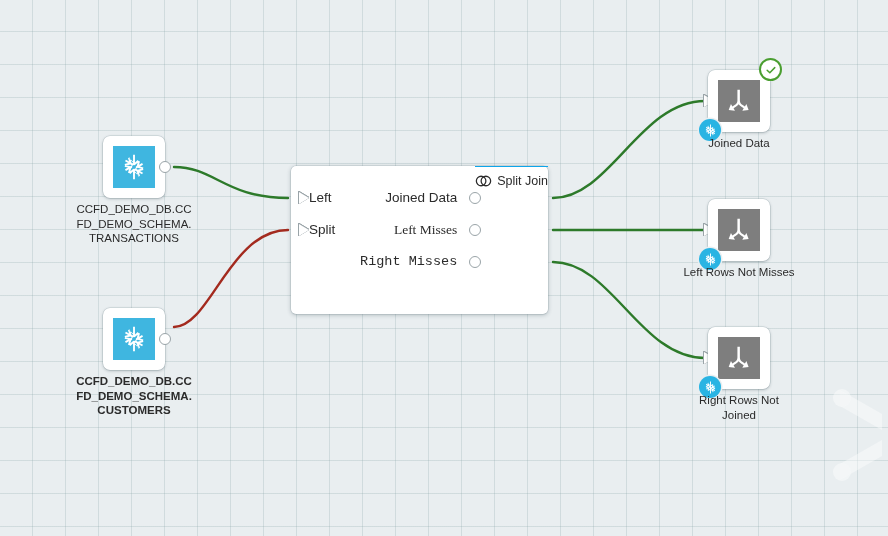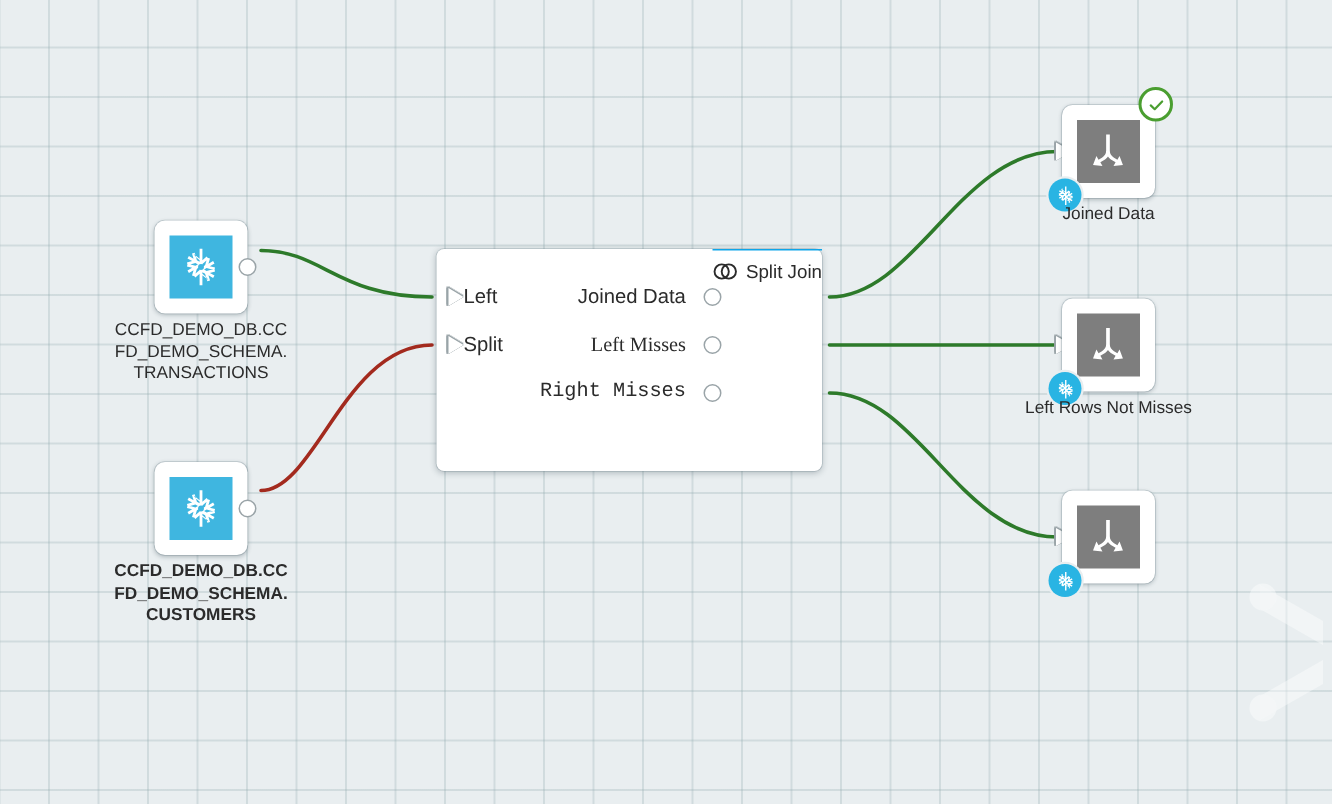--- a/index.html
+++ b/index.html
@@ -231,21 +231,21 @@
 
     <path d="M553,230 L705,230" fill="none" stroke="#2d7a2a" stroke-width="2.4" stroke-linecap="round"></path>
 
     <path d="M553,262 C 612,262 640,358 705,358" fill="none" stroke="#2d7a2a" stroke-width="2.4" stroke-linecap="round"></path>
   </svg>
 
   <div class="tgt-arrow" style="left:704px;top:95px;"></div>
   <div class="tgt-arrow" style="left:704px;top:224px;"></div>
   <div class="tgt-arrow" style="left:704px;top:352px;"></div>
 
-  <div class="node" style="left:103px;top:136px;margin-top:11px;">
+  <div class="node" style="left:103px;top:136px;">
     <div class="src-card">
       <div class="sf-square">
         <svg viewBox="0 0 32 32" width="30" height="30" fill="#ffffff">
           <path d="M15 3h2v8.2l3-2.6 1.3 1.5-4.3 3.7v2.1l1.9-1.1 1.6-5.4 1.9.6-1.1 3.7 3.3-1.9 1 1.7-3.3 1.9 3.7 1 -.5 1.9-5.5-1.5-1.8 1 1.8 1 5.5-1.5.5 1.9-3.7 1 3.3 1.9-1 1.7-3.3-1.9 1.1 3.7-1.9.6-1.6-5.4-1.9-1.1v2.1l4.3 3.7L20 23.4l-3-2.6V29h-2v-8.2l-3 2.6-1.3-1.5 4.3-3.7v-2.1l-1.9 1.1-1.6 5.4-1.9-.6 1.1-3.7-3.3 1.9-1-1.7 3.3-1.9-3.7-1 .5-1.9 5.5 1.5 1.8-1-1.8-1-5.5 1.5-.5-1.9 3.7-1-3.3-1.9 1-1.7 3.3 1.9-1.1-3.7 1.9-.6 1.6 5.4 1.9 1.1v-2.1l-4.3-3.7L12 8.6l3 2.6V3z"></path>
           <circle cx="16" cy="16" r="2.1" fill="#3fb6e0"></circle>
         </svg>
       </div>
       <div class="port-dot right"></div>
     </div>
     <div class="node-label">CCFD_DEMO_DB.CCFD_DEMO_SCHEMA.TRANSACTIONS</div>
@@ -345,15 +345,16 @@
         <svg viewBox="0 0 32 32" width="28" height="28" fill="#ffffff">
           <path d="M15 3h2v12.5c0 2.4 1.2 4 3.2 5.2l2.6 1.5 1.6-2.8 2.6 6.8-7.2.8 1.6-2.8-2.6-1.5c-1.4-.8-2.5-1.8-3.2-2.9-.7 1.1-1.8 2.1-3.2 2.9l-2.6 1.5 1.6 2.8-7.2-.8 2.6-6.8 1.6 2.8 2.6-1.5c2-1.2 3.2-2.8 3.2-5.2V3z"></path>
         </svg>
       </div>
       <div class="badge-snow">
         <svg viewBox="0 0 32 32" width="15" height="15" fill="#ffffff">
           <path d="M15 3h2v8.2l3-2.6 1.3 1.5-4.3 3.7v2.1l1.9-1.1 1.6-5.4 1.9.6-1.1 3.7 3.3-1.9 1 1.7-3.3 1.9 3.7 1 -.5 1.9-5.5-1.5-1.8 1 1.8 1 5.5-1.5.5 1.9-3.7 1 3.3 1.9-1 1.7-3.3-1.9 1.1 3.7-1.9.6-1.6-5.4-1.9-1.1v2.1l4.3 3.7L20 23.4l-3-2.6V29h-2v-8.2l-3 2.6-1.3-1.5 4.3-3.7v-2.1l-1.9 1.1-1.6 5.4-1.9-.6 1.1-3.7-3.3 1.9-1-1.7 3.3-1.9-3.7-1 .5-1.9 5.5 1.5 1.8-1-1.8-1-5.5 1.5-.5-1.9 3.7-1-3.3-1.9 1-1.7 3.3 1.9-1.1-3.7 1.9-.6 1.6 5.4 1.9 1.1v-2.1l-4.3-3.7L12 8.6l3 2.6V3z"></path>
         </svg>
       </div>
     </div>
+    <div class="node-label out-label">Right Rows Not Joined</div>
   </div>
 
 </div>
 
 </body></html>

